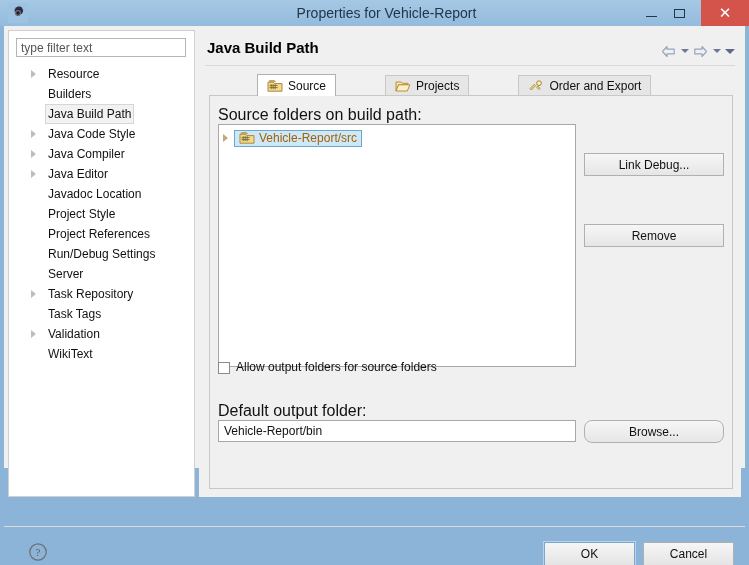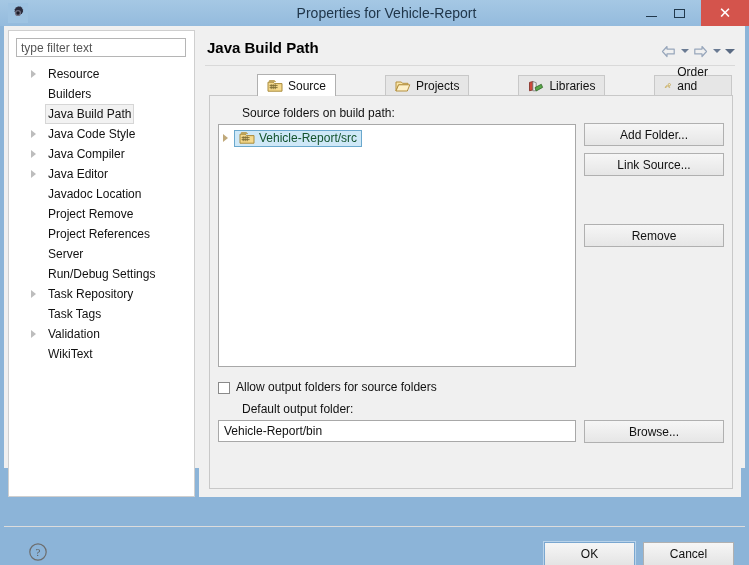--- a/index.html
+++ b/index.html
@@ -105,58 +105,58 @@
     position:relative;
     margin-left:48px;
   }
   .tab.active{background:#ffffff;height:22px;border-color:#b0b0b0;z-index:3;}
   #tabbody{
     position:absolute;left:0;top:21px;width:524px;height:394px;
     background:#f0f0f0;border:1px solid #c8c8c8;box-sizing:border-box;
   }
   .tabicon{width:16px;height:14px;display:block;}
 
-  .flabel{position:absolute;font-size:12px;color:#111;margin-left:24px;}
+  .flabel{position:absolute;font-size:16px;color:#111;}
   #lbl-srcfolders{left:8px;top:10px;}
   #srclist{
     position:absolute;left:8px;top:28px;width:358px;height:243px;
     background:#fff;border:1px solid #a8a8a8;box-sizing:border-box;
   }
   #srcitem{position:absolute;left:4px;top:4px;height:18px;display:flex;align-items:center;gap:3px;}
   #srcitem .arw{width:0;height:0;border-left:5px solid #c0a97a;border-top:4px solid transparent;border-bottom:4px solid transparent;margin-right:3px;}
   #srcitem .selbox{
     display:flex;align-items:center;gap:4px;
     background:#cfe8f7;border:1px solid #6aa8cd;
     padding:0 4px;height:17px;box-sizing:border-box;
   }
-  #srcitem .selbox span{font-size:12px;color:#14532d;}
+  #srcitem .selbox span{font-size:12px;color:#a16207;}
 
   .btn{
     position:absolute;width:140px;height:23px;
     background:linear-gradient(#f6f6f6,#e6e6e6);
     border:1px solid #b0b0b0;box-sizing:border-box;
     font-size:12px;color:#111;
     display:flex;align-items:center;justify-content:center;
     font-family:"Liberation Sans", sans-serif;
   }
   #b-addfolder{left:374px;top:27px;}
   #b-linksource{left:374px;top:57px;}
   #b-edit{left:374px;top:98px;}
   #b-remove{left:374px;top:128px;}
 
-  #chk-row{position:absolute;left:8px;top:284px;display:flex;align-items:flex-end;gap:6px;}
+  #chk-row{position:absolute;left:8px;top:264px;display:flex;align-items:flex-end;gap:6px;}
   #chk-box{width:12px;height:12px;border:1px solid #8a8a8a;background:#fff;box-sizing:border-box;}
   #chk-row span{font-size:12px;color:#111;}
   #lbl-defout{left:8px;top:306px;}
   #out-field{
     position:absolute;left:8px;top:324px;width:358px;height:22px;
     background:#fff;border:1px solid #a8a8a8;box-sizing:border-box;
     font-size:12px;color:#111;padding:0 5px;line-height:20px;
   }
-  #b-browse{left:374px;top:324px;height:23px;}
+  #b-browse{left:374px;top:324px;height:23px;border-radius:8px;}
   #sep{position:absolute;left:0px;top:500px;width:741px;height:1px;background:#dcdcdc;}
 
   #help-icon{position:absolute;left:24px;top:516px;width:20px;height:20px;}
   #b-ok{
     position:absolute;left:540px;top:516px;width:91px;height:24px;
     background:linear-gradient(#f6f6f6,#e4e4e4);
     border:1px solid #7aa7d0;box-sizing:border-box;
     outline:1px solid #b9d3ea;
     font-size:12px;color:#111;display:flex;align-items:center;justify-content:center;
   }
@@ -197,24 +197,24 @@
     <div id="sidebar">
       <div id="filter-box">type filter text</div>
       <div id="tree">
           <div class="tnode"><i class="arw"></i><span class="lbl">Resource</span></div>
           <div class="tnode"><span class="lbl">Builders</span></div>
           <div class="tnode sel"><span class="lbl">Java Build Path</span></div>
           <div class="tnode"><i class="arw"></i><span class="lbl">Java Code Style</span></div>
           <div class="tnode"><i class="arw"></i><span class="lbl">Java Compiler</span></div>
           <div class="tnode"><i class="arw"></i><span class="lbl">Java Editor</span></div>
           <div class="tnode"><span class="lbl">Javadoc Location</span></div>
-          <div class="tnode"><span class="lbl">Project Remove</span></div>
+          <div class="tnode"><span class="lbl">Project Style</span></div>
           <div class="tnode"><span class="lbl">Project References</span></div>
+          <div class="tnode"><span class="lbl">Run/Debug Settings</span></div>
           <div class="tnode"><span class="lbl">Server</span></div>
-          <div class="tnode"><span class="lbl">Run/Debug Settings</span></div>
           <div class="tnode"><i class="arw"></i><span class="lbl">Task Repository</span></div>
           <div class="tnode"><span class="lbl">Task Tags</span></div>
           <div class="tnode"><i class="arw"></i><span class="lbl">Validation</span></div>
           <div class="tnode"><span class="lbl">WikiText</span></div>
         </div>
     </div>
 
     <div id="pane">
       <div id="pane-title">Java Build Path</div>
 
@@ -256,28 +256,20 @@
             </div>
             <div class="tab">
               <svg class="tabicon" viewBox="0 0 16 14">
                 <path d="M1 3h5.3l1.2 1.3H13v1.5H3.6L1 12z" fill="#fbe6a8" stroke="#b4903f" stroke-width="1"></path>
                 <path d="M3.6 5.8h11.2L12.3 12H1z" fill="#fdf0c8" stroke="#b4903f" stroke-width="1"></path>
               </svg>
               <span>Projects</span>
             </div>
             <div class="tab">
               <svg class="tabicon" viewBox="0 0 16 14">
-                <path d="M1.5 11.8V3.4l3.4-.9v8.4z" fill="#cf4a3c" stroke="#7d2a20" stroke-width=".8"></path>
-                <path d="M4.9 11.8V2.5l3.3 1.2v8.1z" fill="#f0f0ee" stroke="#7a7a78" stroke-width=".8"></path>
-                <path d="M8.2 12l6.4-3.6-1.3-3.1L7 8.6z" fill="#59a84a" stroke="#2e6524" stroke-width=".8"></path>
-              </svg>
-              <span>Libraries</span>
-            </div>
-            <div class="tab">
-              <svg class="tabicon" viewBox="0 0 16 14">
                 <path d="M2 9.6l4.3-4.3 1.3 1.3L3.3 11z" fill="#f2d37a" stroke="#a08230" stroke-width=".8"></path>
                 <circle cx="11" cy="4.2" r="2.4" fill="#f7e6a8" stroke="#a08230" stroke-width=".9"></circle>
                 <circle cx="11" cy="4.2" r=".8" fill="#fff"></circle>
                 <path d="M8.6 8.3l2.3 2.3 1.2-1.2-2.3-2.3z" fill="#f2d37a" stroke="#a08230" stroke-width=".8"></path>
               </svg>
               <span>Order and Export</span>
             </div>
           </div>
 
         <div id="tabbody">
@@ -293,22 +285,21 @@
                   <path d="M2.4 1.6h5.1l1 1.1H2.4z" fill="#f5d98c" stroke="#a98b3c" stroke-width=".8"></path>
                   <g stroke="#7b6a33" stroke-width=".9">
                     <path d="M4.2 5.2v5M6.2 5.2v5M8.2 5.2v5M2.6 6.6h8M2.6 8.6h8"></path>
                   </g>
                 </svg>
                 <span>Vehicle-Report/src</span>
               </div>
             </div>
           </div>
 
-          <div class="btn" id="b-addfolder">Add Folder...</div>
-          <div class="btn" id="b-linksource">Link Source...</div>
+          <div class="btn" id="b-linksource">Link Debug...</div>
           <div class="btn" id="b-remove">Remove</div>
 
           <div id="chk-row">
             <i id="chk-box"></i>
             <span>Allow output folders for source folders</span>
           </div>
 
           <div class="flabel" id="lbl-defout">Default output folder:</div>
 
           <div id="out-field">Vehicle-Report/bin</div>

